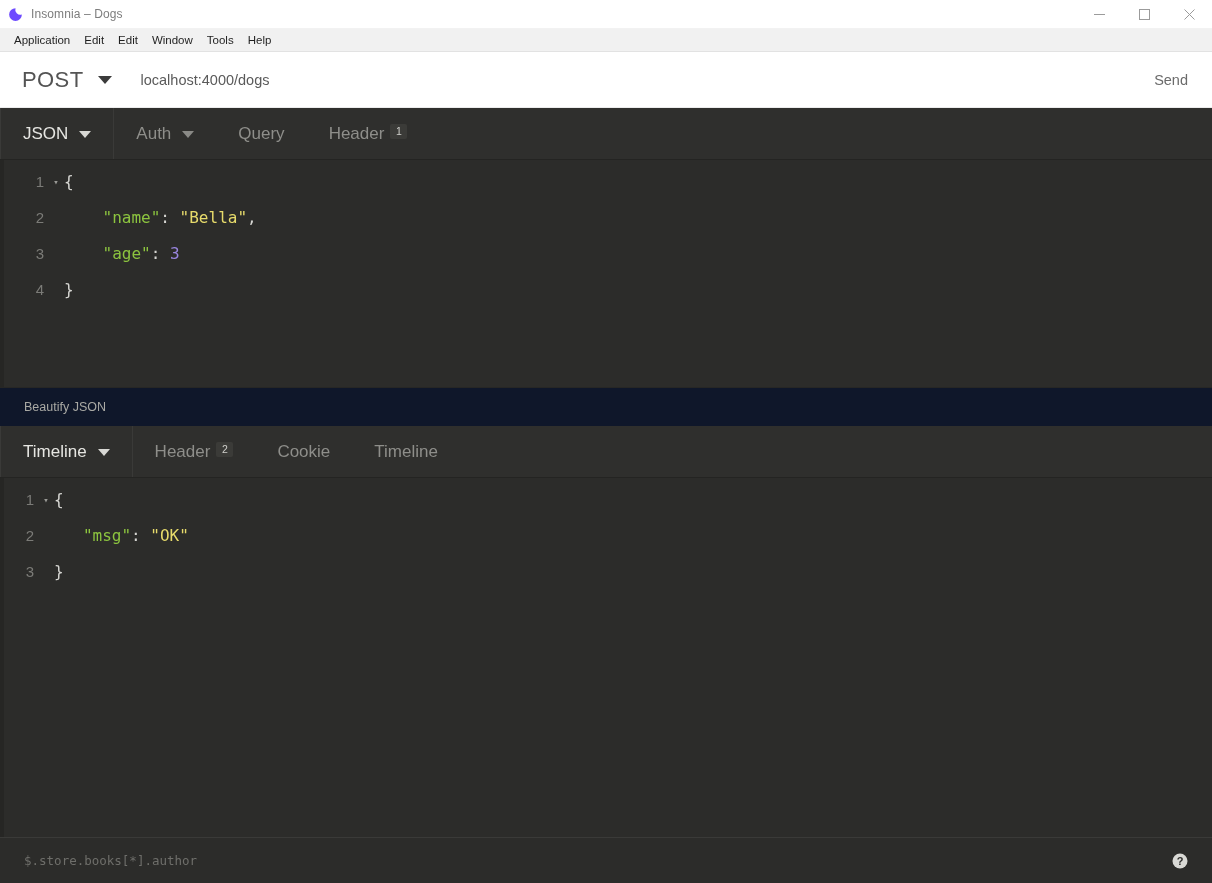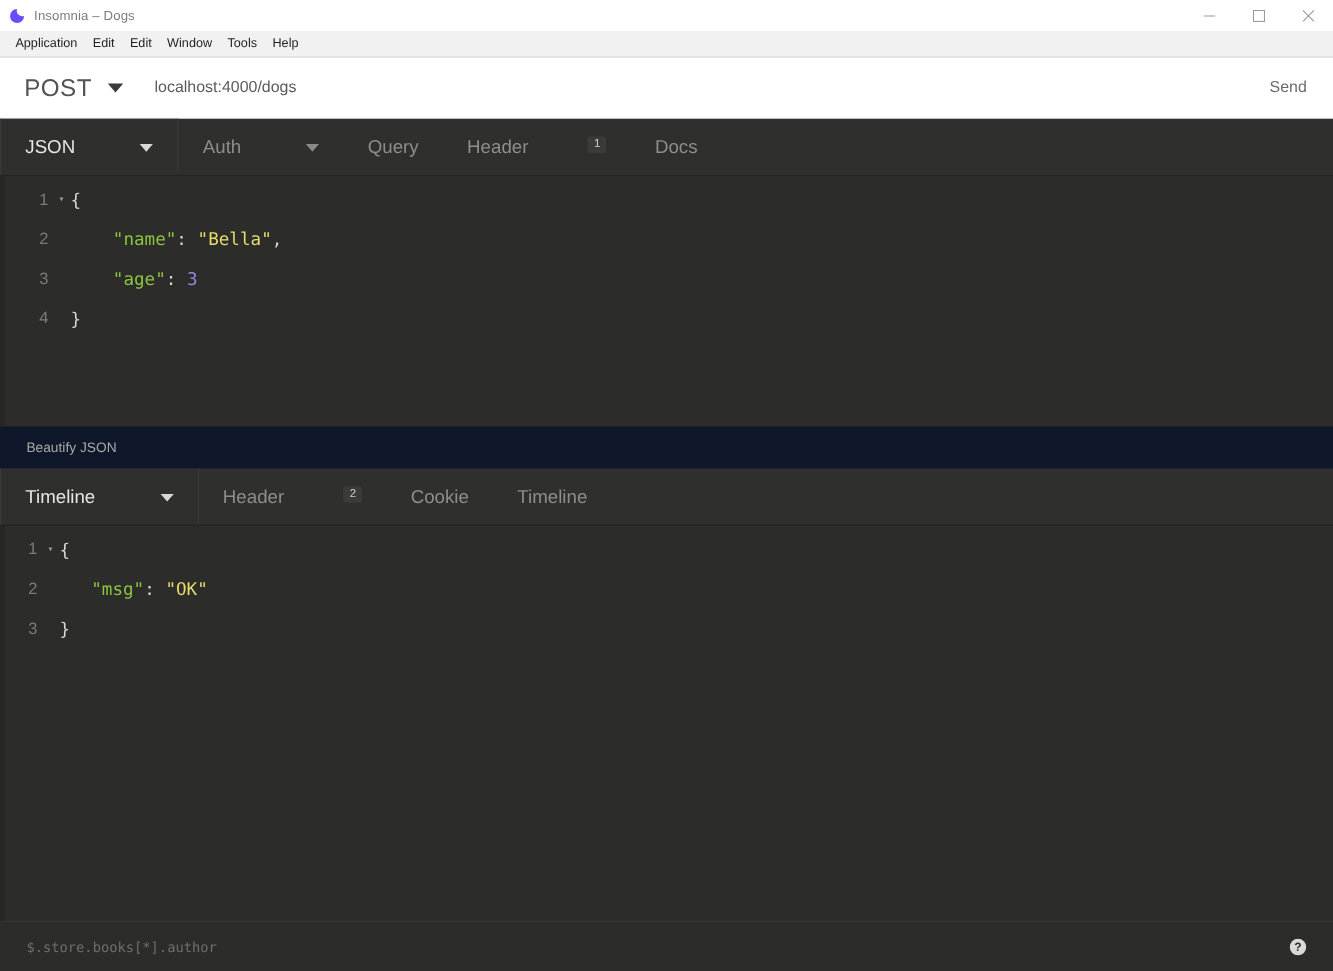--- a/index.html
+++ b/index.html
@@ -139,21 +139,20 @@
     background: #242422;
   }
   .tab {
     display: flex;
     align-items: center;
     padding: 0 22px;
     color: #8e8e8a;
     font-size: 17px;
     white-space: nowrap;
     position: relative;
-    gap: 48px;
   }
   .tab.active {
     color: #e6e6e2;
     border-left: 1px solid #3a3a38;
     border-right: 1px solid #3a3a38;
     background: #2f2f2d;
   }
   .tab.first { padding-left: 22px; }
   .tab .caret-light {
     width: 0; height: 0;
@@ -368,23 +367,20 @@
       <span>Auth</span>
       <span class="caret-dim"></span>
     </div>
     <div class="tab">
       <span>Query</span>
     </div>
     <div class="tab">
       <span>Header</span>
       <span class="badge">1</span>
     </div>
-    <div class="tab">
-      <span>Docs</span>
-    </div>
   </div>
 
   <div class="editor" style="height:227px;">
     <div class="left-edge" style="top:0;bottom:0;"></div>
     <div style="padding-top:4px;">
       <div class="code-line">
         <span class="gutter">1</span>
         <span class="fold">▾</span>
         <span class="code-text"><span class="tok-punct">{</span></span>
       </div>

